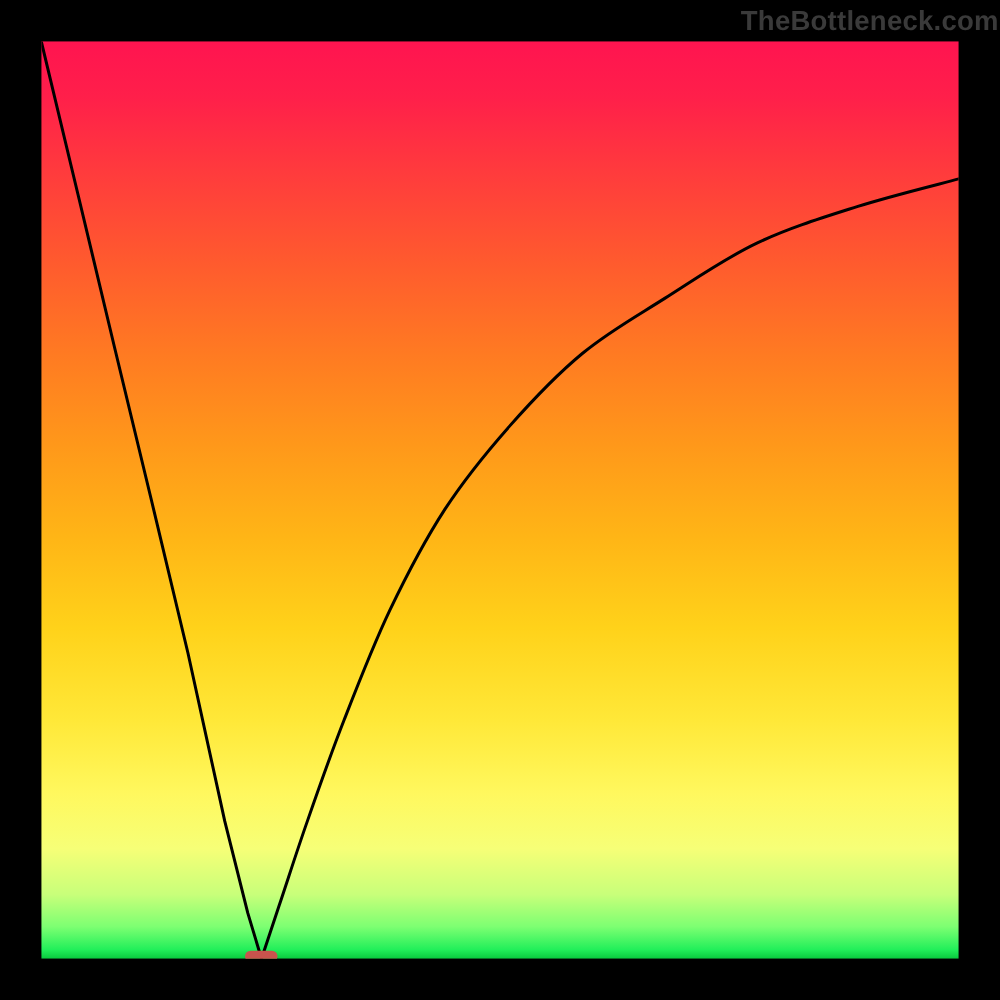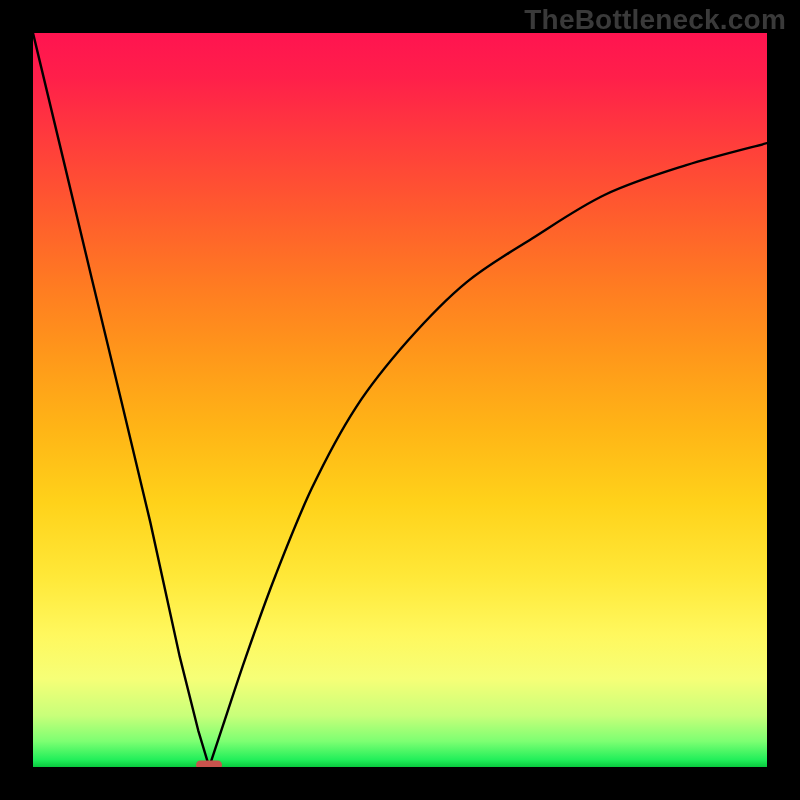--- a/index.html
+++ b/index.html
@@ -13,23 +13,23 @@
   }
   .frame {
     position: relative;
     width: 800px;
     height: 800px;
     background: #000;
   }
   .watermark {
     position: absolute;
     top: 4px;
-    right: 14px;
+    right: 1px;
     color: #3a3a3a;
-    font-size: 28px;
+    font-size: 22px;
     font-weight: 600;
     z-index: 5;
     letter-spacing: 0.2px;
   }
   .plot {
     position: absolute;
     left: 33px;
     top: 33px;
     width: 734px;
     height: 734px;

